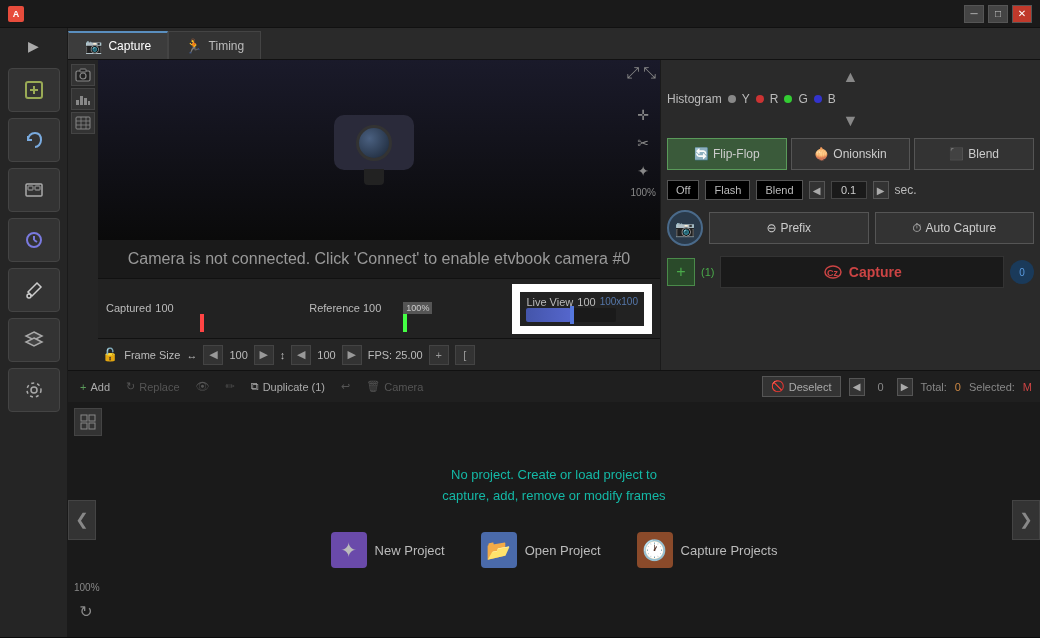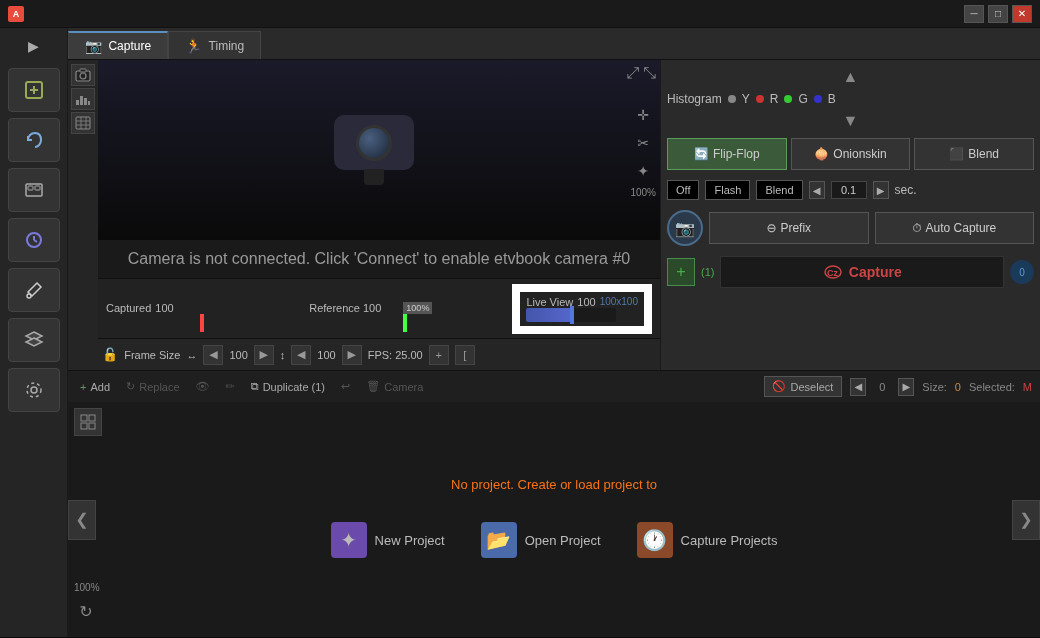--- a/index.html
+++ b/index.html
@@ -557,21 +557,21 @@
       background: #333;
       border: 1px solid #444;
       display: flex; align-items: center; justify-content: center;
       cursor: pointer; color: #888; font-size: 16px;
     }
     .frame-nav-left { left: 0; }
     .frame-nav-right { right: 0; }
 
     .frame-message {
       text-align: center;
-      color: #f97316;
+      color: #14b8a6;
       font-size: 13px;
       line-height: 1.6;
       margin-bottom: 20px;
     }
 
     .project-buttons {
       display: flex;
       gap: 16px;
     }
 
@@ -929,21 +929,21 @@
         <span>Camera</span>
       </div>
       <div style="flex:1;"></div>
       <div class="deselect-btn">
         <span>🚫</span>
         <span>Deselect</span>
       </div>
       <div class="num-nav-btn">◀</div>
       <span style="min-width:16px;text-align:center;">0</span>
       <div class="num-nav-btn">▶</div>
-      <span>Size:</span>
+      <span>Total:</span>
       <span style="color:#cc8844;">0</span>
       <span>Selected:</span>
       <span style="color:#cc4444;">M</span>
     </div>
 
     <div class="frame-area">
 
       <div class="grid-btn">
         <svg width="16" height="16" viewBox="0 0 16 16">
           <rect x="1" y="1" width="6" height="6" stroke="#888" stroke-width="1" fill="none"></rect>
@@ -954,20 +954,21 @@
       </div>
 
       <div class="zoom-label">100%</div>
 
       <div class="refresh-btn">↻</div>
 
       <div class="frame-nav-left">❮</div>
 
       <div class="frame-message">
         <div>No project. Create or load project to</div>
+        <div>capture, add, remove or modify frames</div>
       </div>
 
       <div class="project-buttons">
         <div class="proj-btn">
           <div class="proj-btn-icon new-proj-icon">✦</div>
           <span>New Project</span>
         </div>
         <div class="proj-btn">
           <div class="proj-btn-icon open-proj-icon">📂</div>
           <span>Open Project</span>

